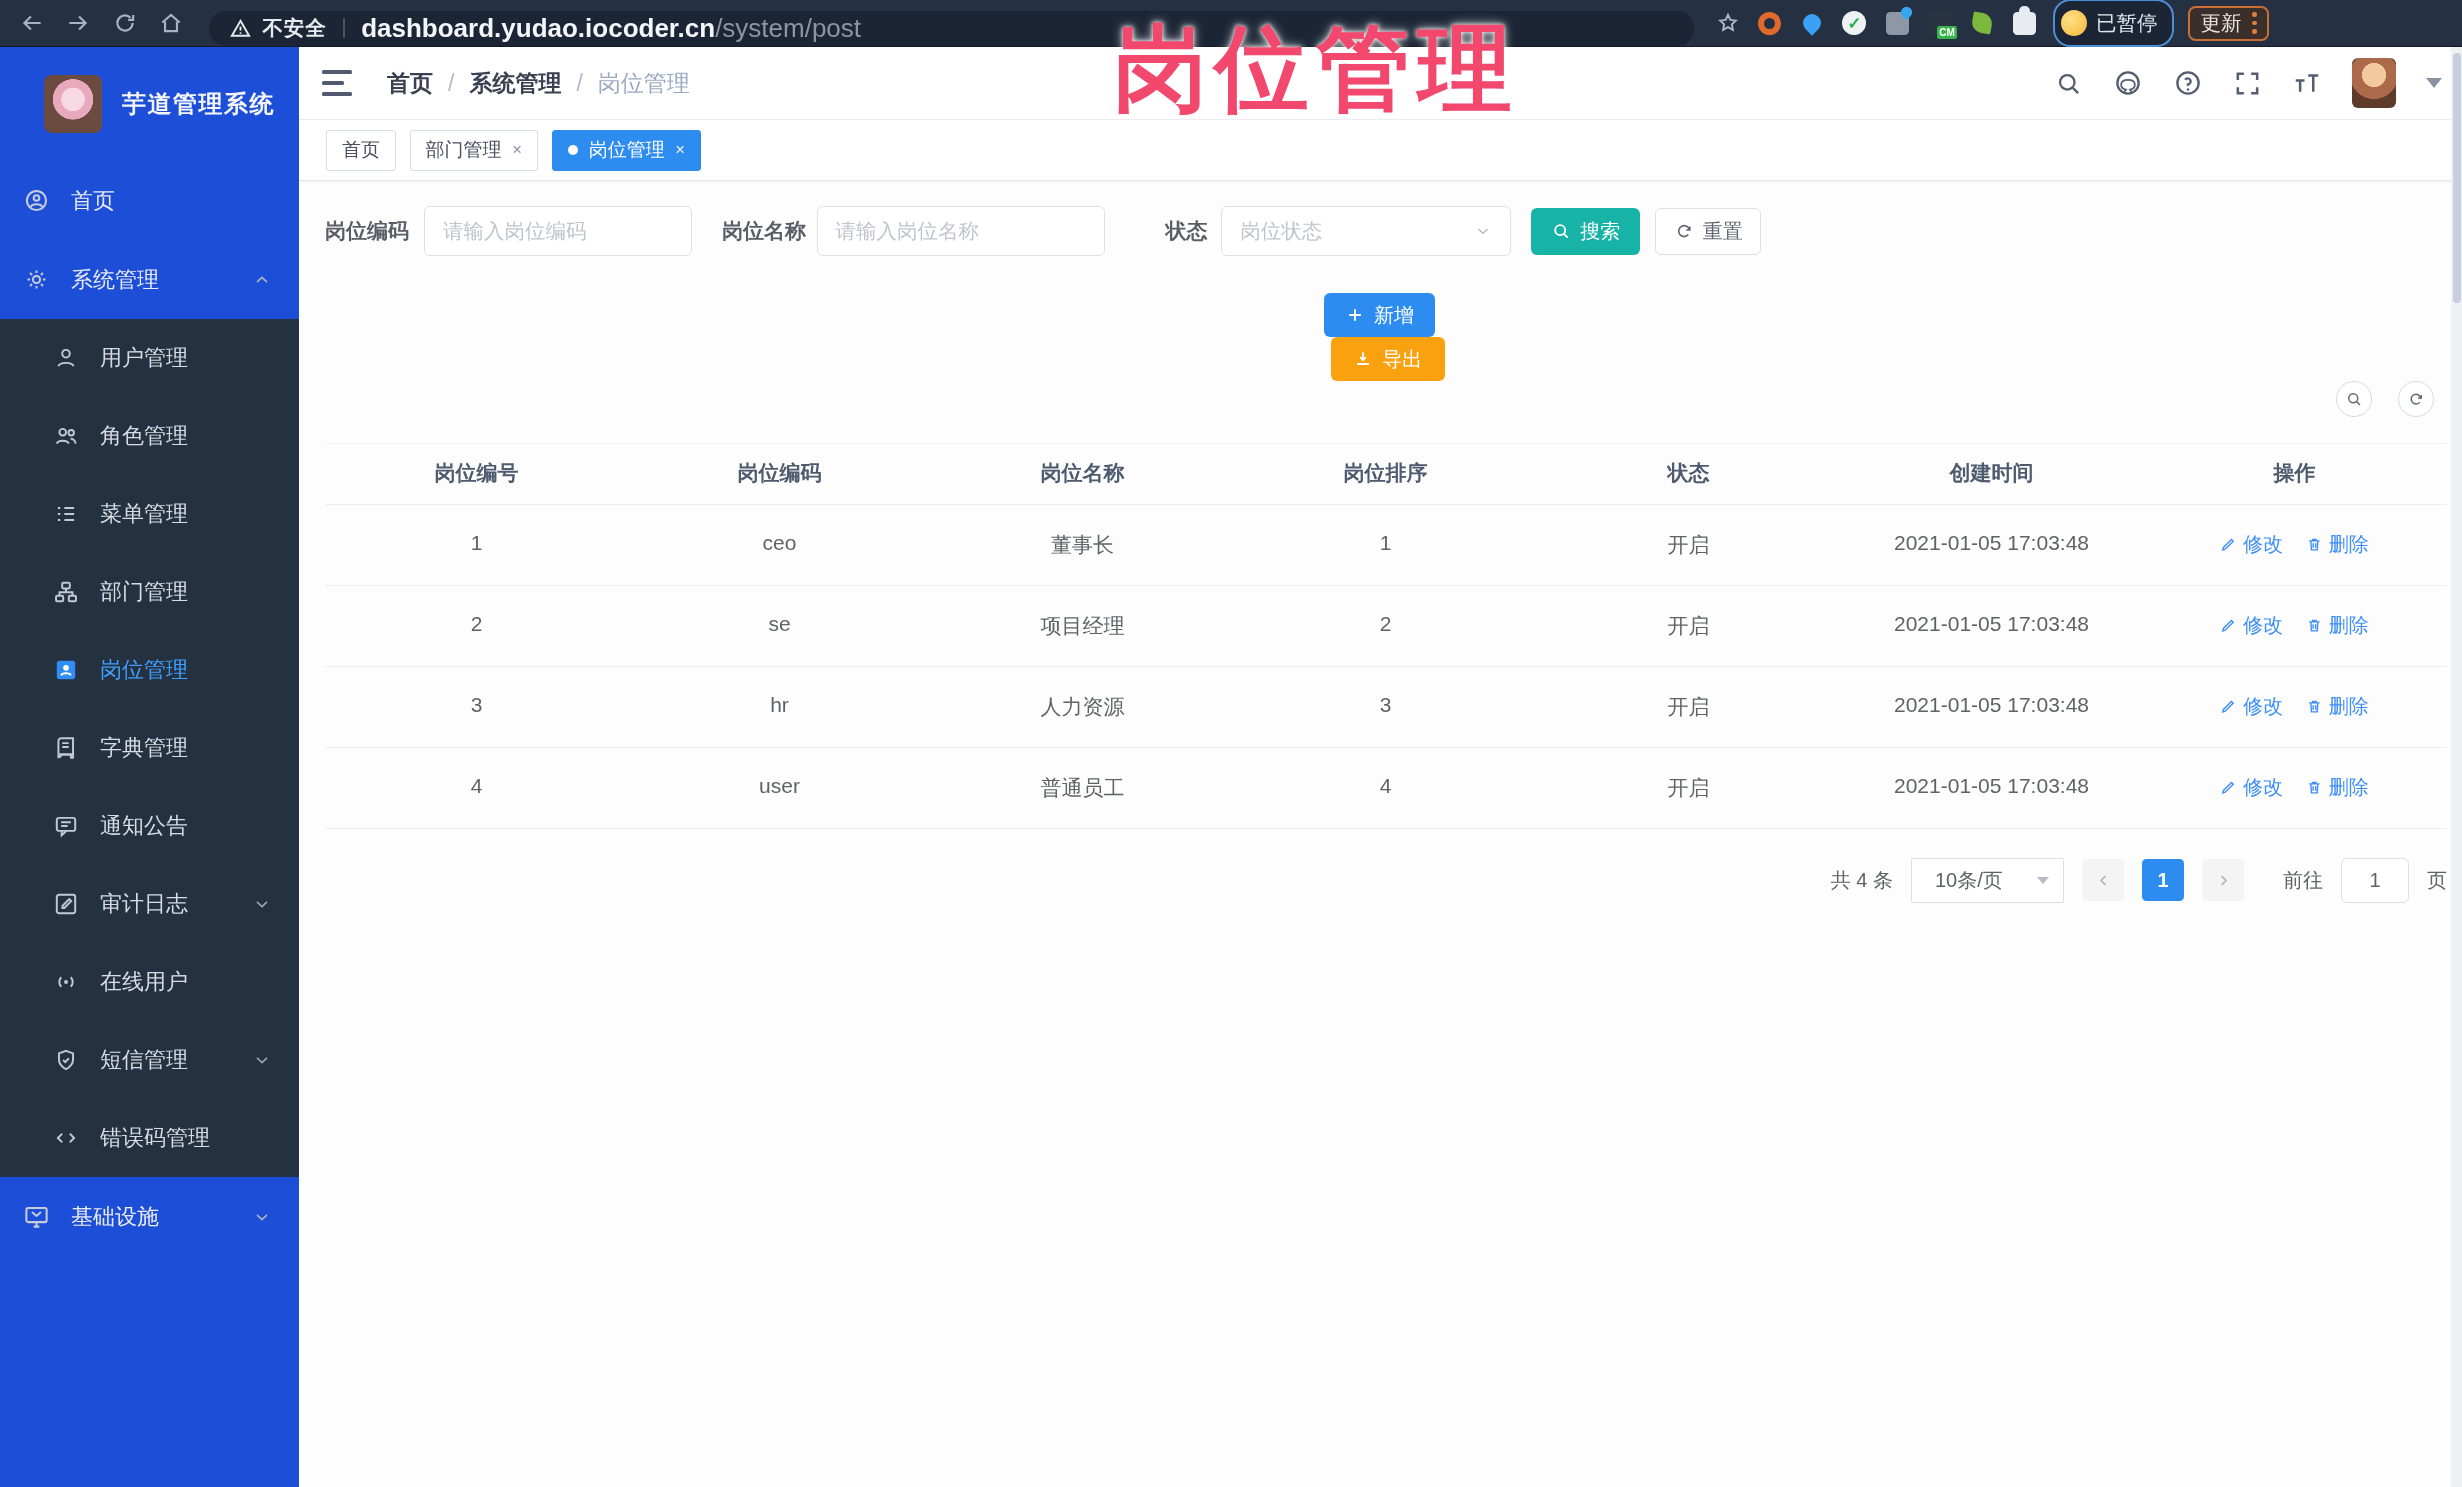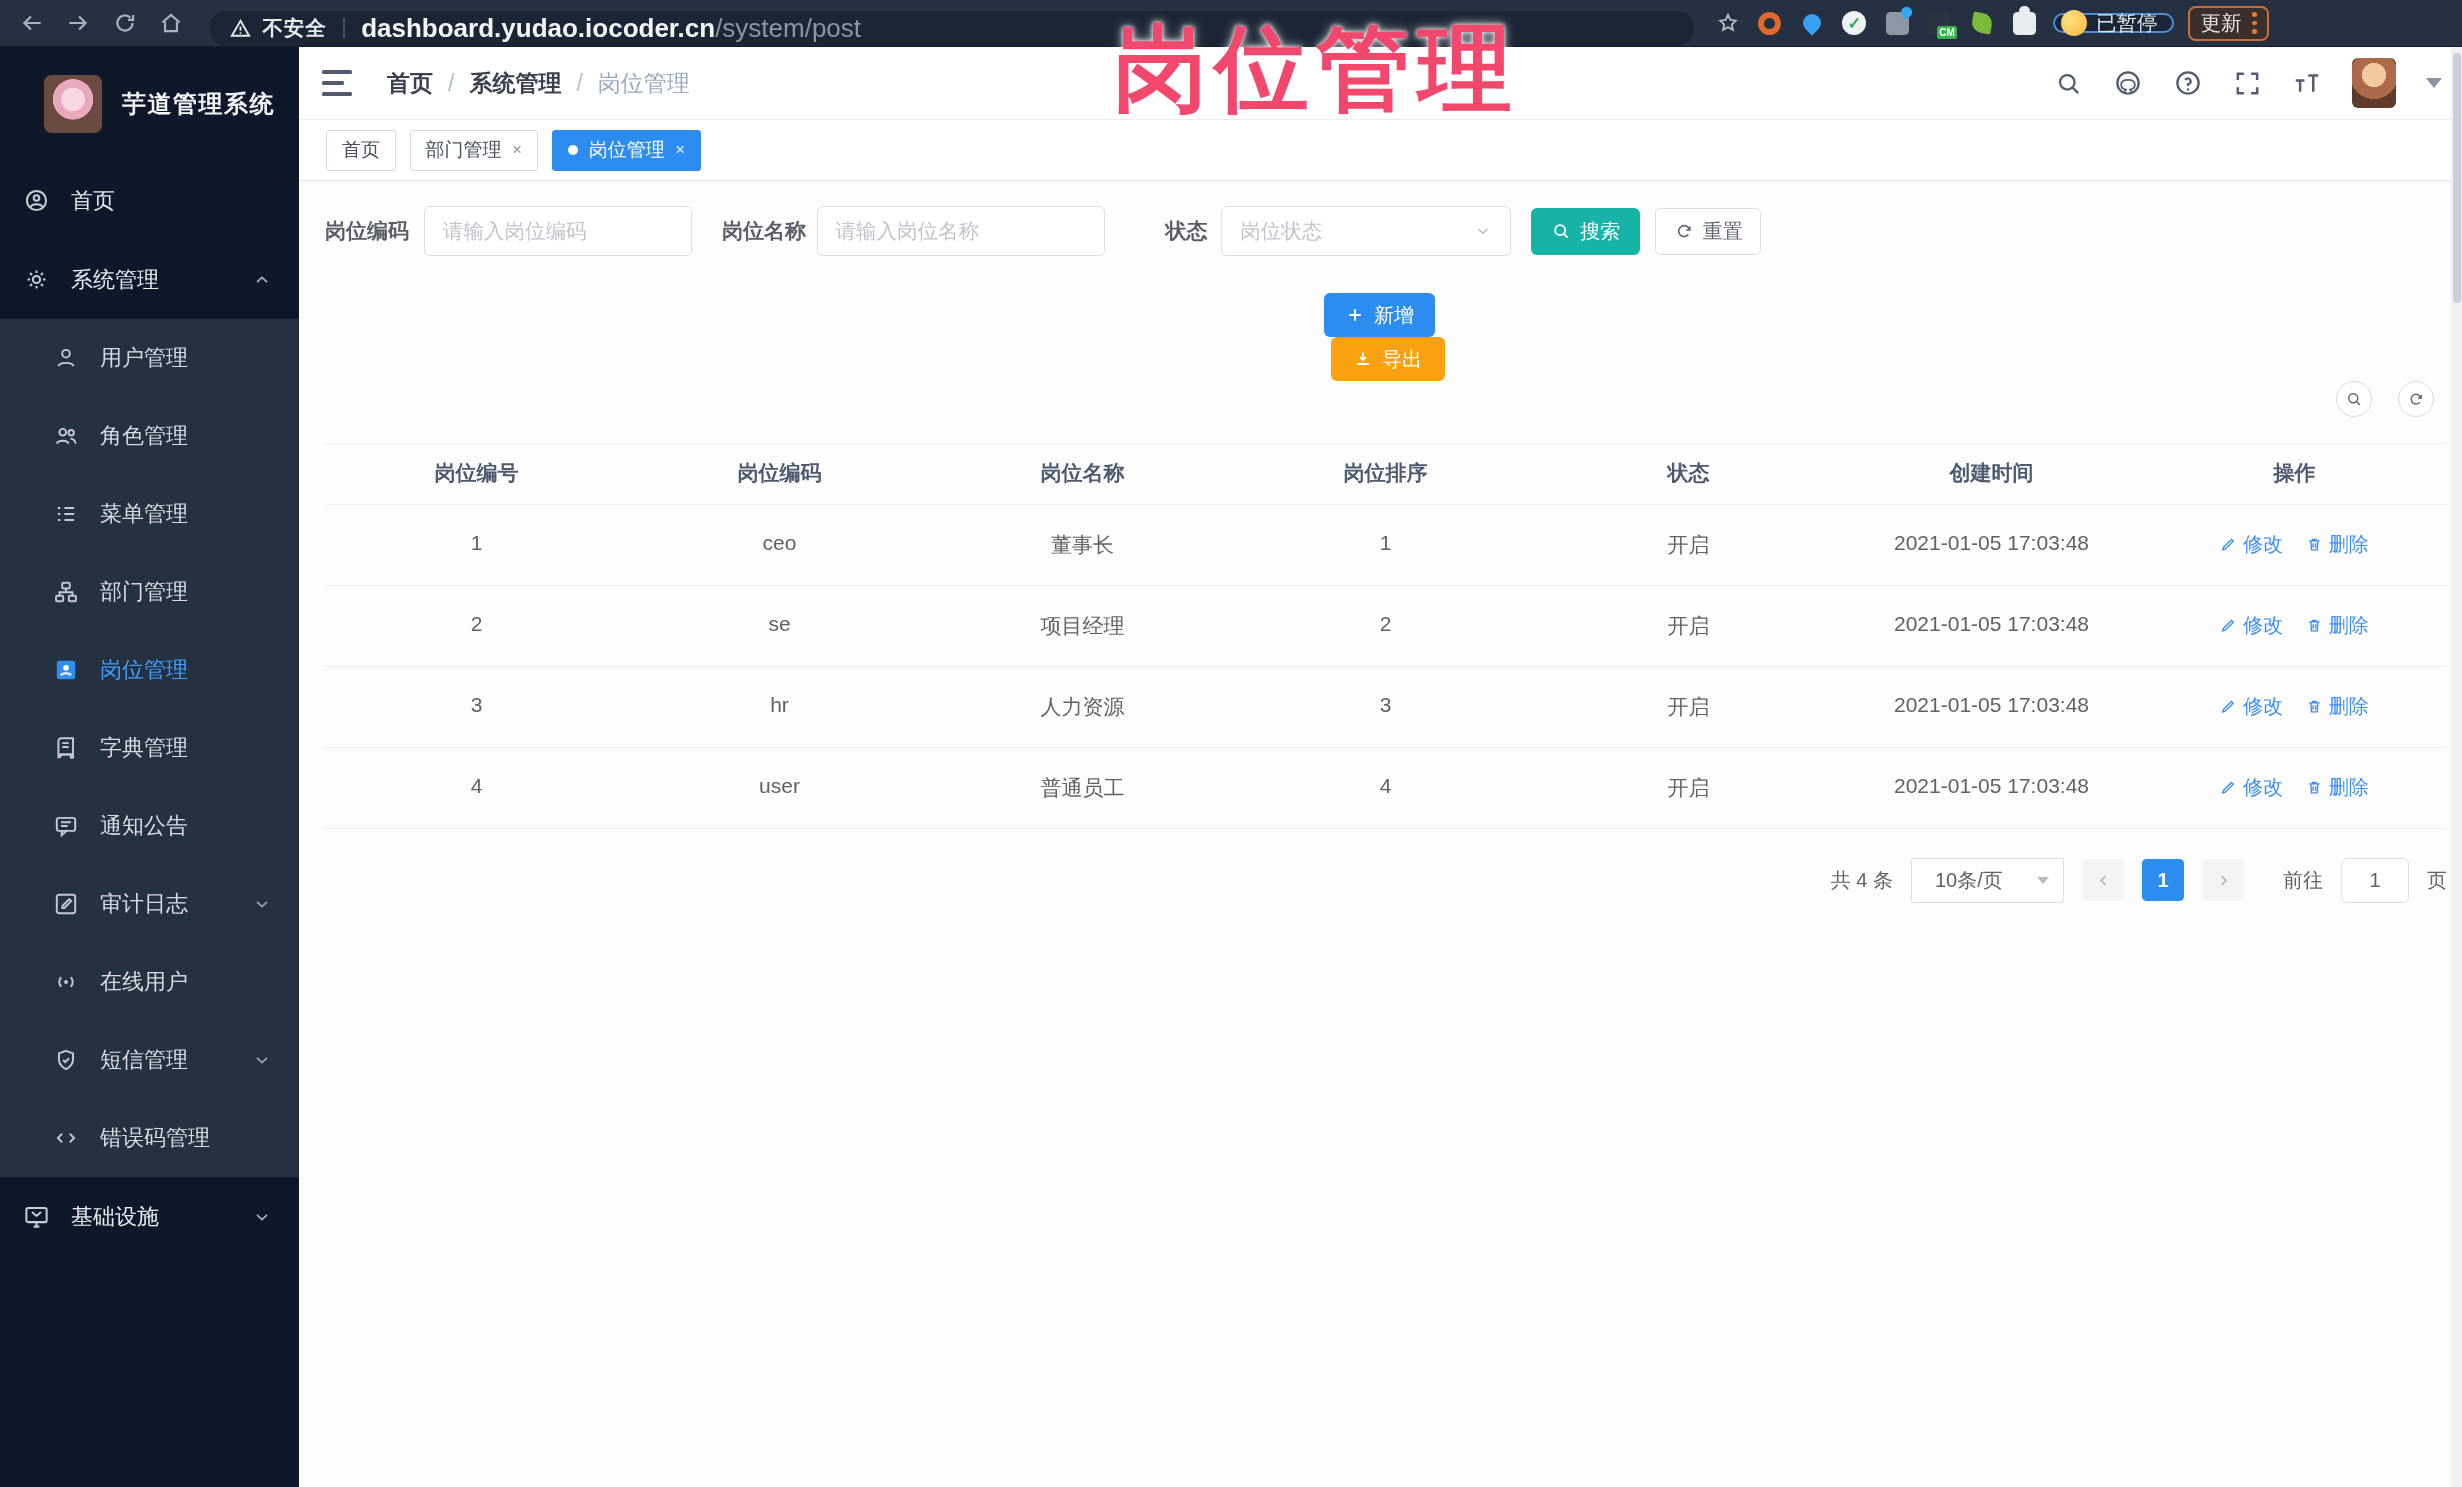--- a/index.html
+++ b/index.html
@@ -33,41 +33,41 @@
   .ext-drop { width:18px; height:18px; background:#3aa0f4; border-radius:50% 50% 50% 0; transform:rotate(-45deg); }
   .ext-check { width:24px; height:24px; background:#eef2f5; border-radius:50%; display:flex;align-items:center;justify-content:center; color:#2eaf4e; font-size:16.7px; font-weight:700; }
   .ext-gray { width:23px; height:23px; background:#8d97a5; border-radius:4.5px; position:relative; }
   .ext-gray::after { content:""; position:absolute; top:-4.5px; right:-3px; width:10.6px; height:10.6px; background:#35a7f0; border-radius:50% 50% 50% 0; transform:rotate(-45deg); }
   .ext-cm { width:23px; height:23px; background:#2a3342; border-radius:3px; position:relative; }
   .ext-cm::after { content:"CM"; position:absolute; bottom:-4.5px; right:-6px; background:#35b54a; color:#fff; font-size:10px; font-weight:700; padding:0.8px 2.3px; border-radius:2.3px; }
   .ext-leaf { width:20px; height:20px; background:#7ab93c; border-radius:1.5px 10.6px 1.5px 10.6px; transform:rotate(10deg); }
   .ext-puzzle { width:23px; height:23px; background:#e8ebf0; border-radius:4.5px; position:relative; }
   .ext-puzzle::after { content:""; position:absolute; top:-6px; left:6px; width:10.6px; height:10.6px; background:#e8ebf0; border-radius:50%; }
   .paused-pill {
-    height:20px; border:2.3px solid #4d8fd6; border-radius:17.4px; background:#1b2535;
+    height:48px; border:2.3px solid #4d8fd6; border-radius:17.4px; background:#1b2535;
     display:flex; align-items:center; gap:9px; padding:0 15px 0 6px; color:#dfe4ea; font-size:20.5px;
   }
   .emoji-face { width:26px; height:26px; border-radius:50%; background:radial-gradient(circle at 35% 35%, #ffe082, #f6b73c); position:relative; }
   .update-btn {
     height:35px; border:2.3px solid #c96f35; border-radius:7.6px; background:#3b2f2c;
     display:flex; align-items:center; gap:10.6px; padding:0 10.6px; color:#e9e5e0; font-size:20.5px;
   }
   .kebab { display:flex; flex-direction:column; gap:3.8px; }
   .kebab i { width:4.5px; height:4.5px; border-radius:50%; background:#e0813f; }
 
   
   .annotation {
     position:absolute; top:6px; left:1113px; z-index:99;
     font-size:94px; font-weight:700; letter-spacing:7.6px; color:#f2486e;
     text-shadow:0 0 4.5px rgba(255,255,255,.95), 0 0 10.6px rgba(255,255,255,.8);
     pointer-events:none;
   }
 
   
-  .sidebar { position:absolute; top:47px; left:0; width:299px; height:1441px; background:#0f172a; }
+  .sidebar { position:absolute; top:47px; left:0; width:299px; height:1441px; background:#1d4ed8; }
   .logo-row { height:114px; display:flex; align-items:center; padding-left:44px; gap:20px; }
   .logo-img { width:58px; height:58px; border-radius:7.6px; background:
       radial-gradient(circle at 50% 42%, #f7d9e3 0 26%, #e9a9bd 27% 45%, #6b4a3f 46% 100%); }
   .logo-title { color:#f3f5f9; font-size:24px; font-weight:700; letter-spacing:1.5px; }
   .m-item { height:79px; display:flex; align-items:center; padding-left:23px; gap:21px; color:#e8ebf2; font-size:22px; position:relative; cursor:pointer; }
   .m-item .ic { color:#c6cdd9; }
   .m-item .chev { position:absolute; right:27px; color:#aab3c2; }
   .submenu { background:#243140; }
   .s-item { height:78px; display:flex; align-items:center; padding-left:53px; gap:21px; color:#d7dbe4; font-size:22px; position:relative; cursor:pointer; }
   .s-item .ic { color:#c2c9d6; }

